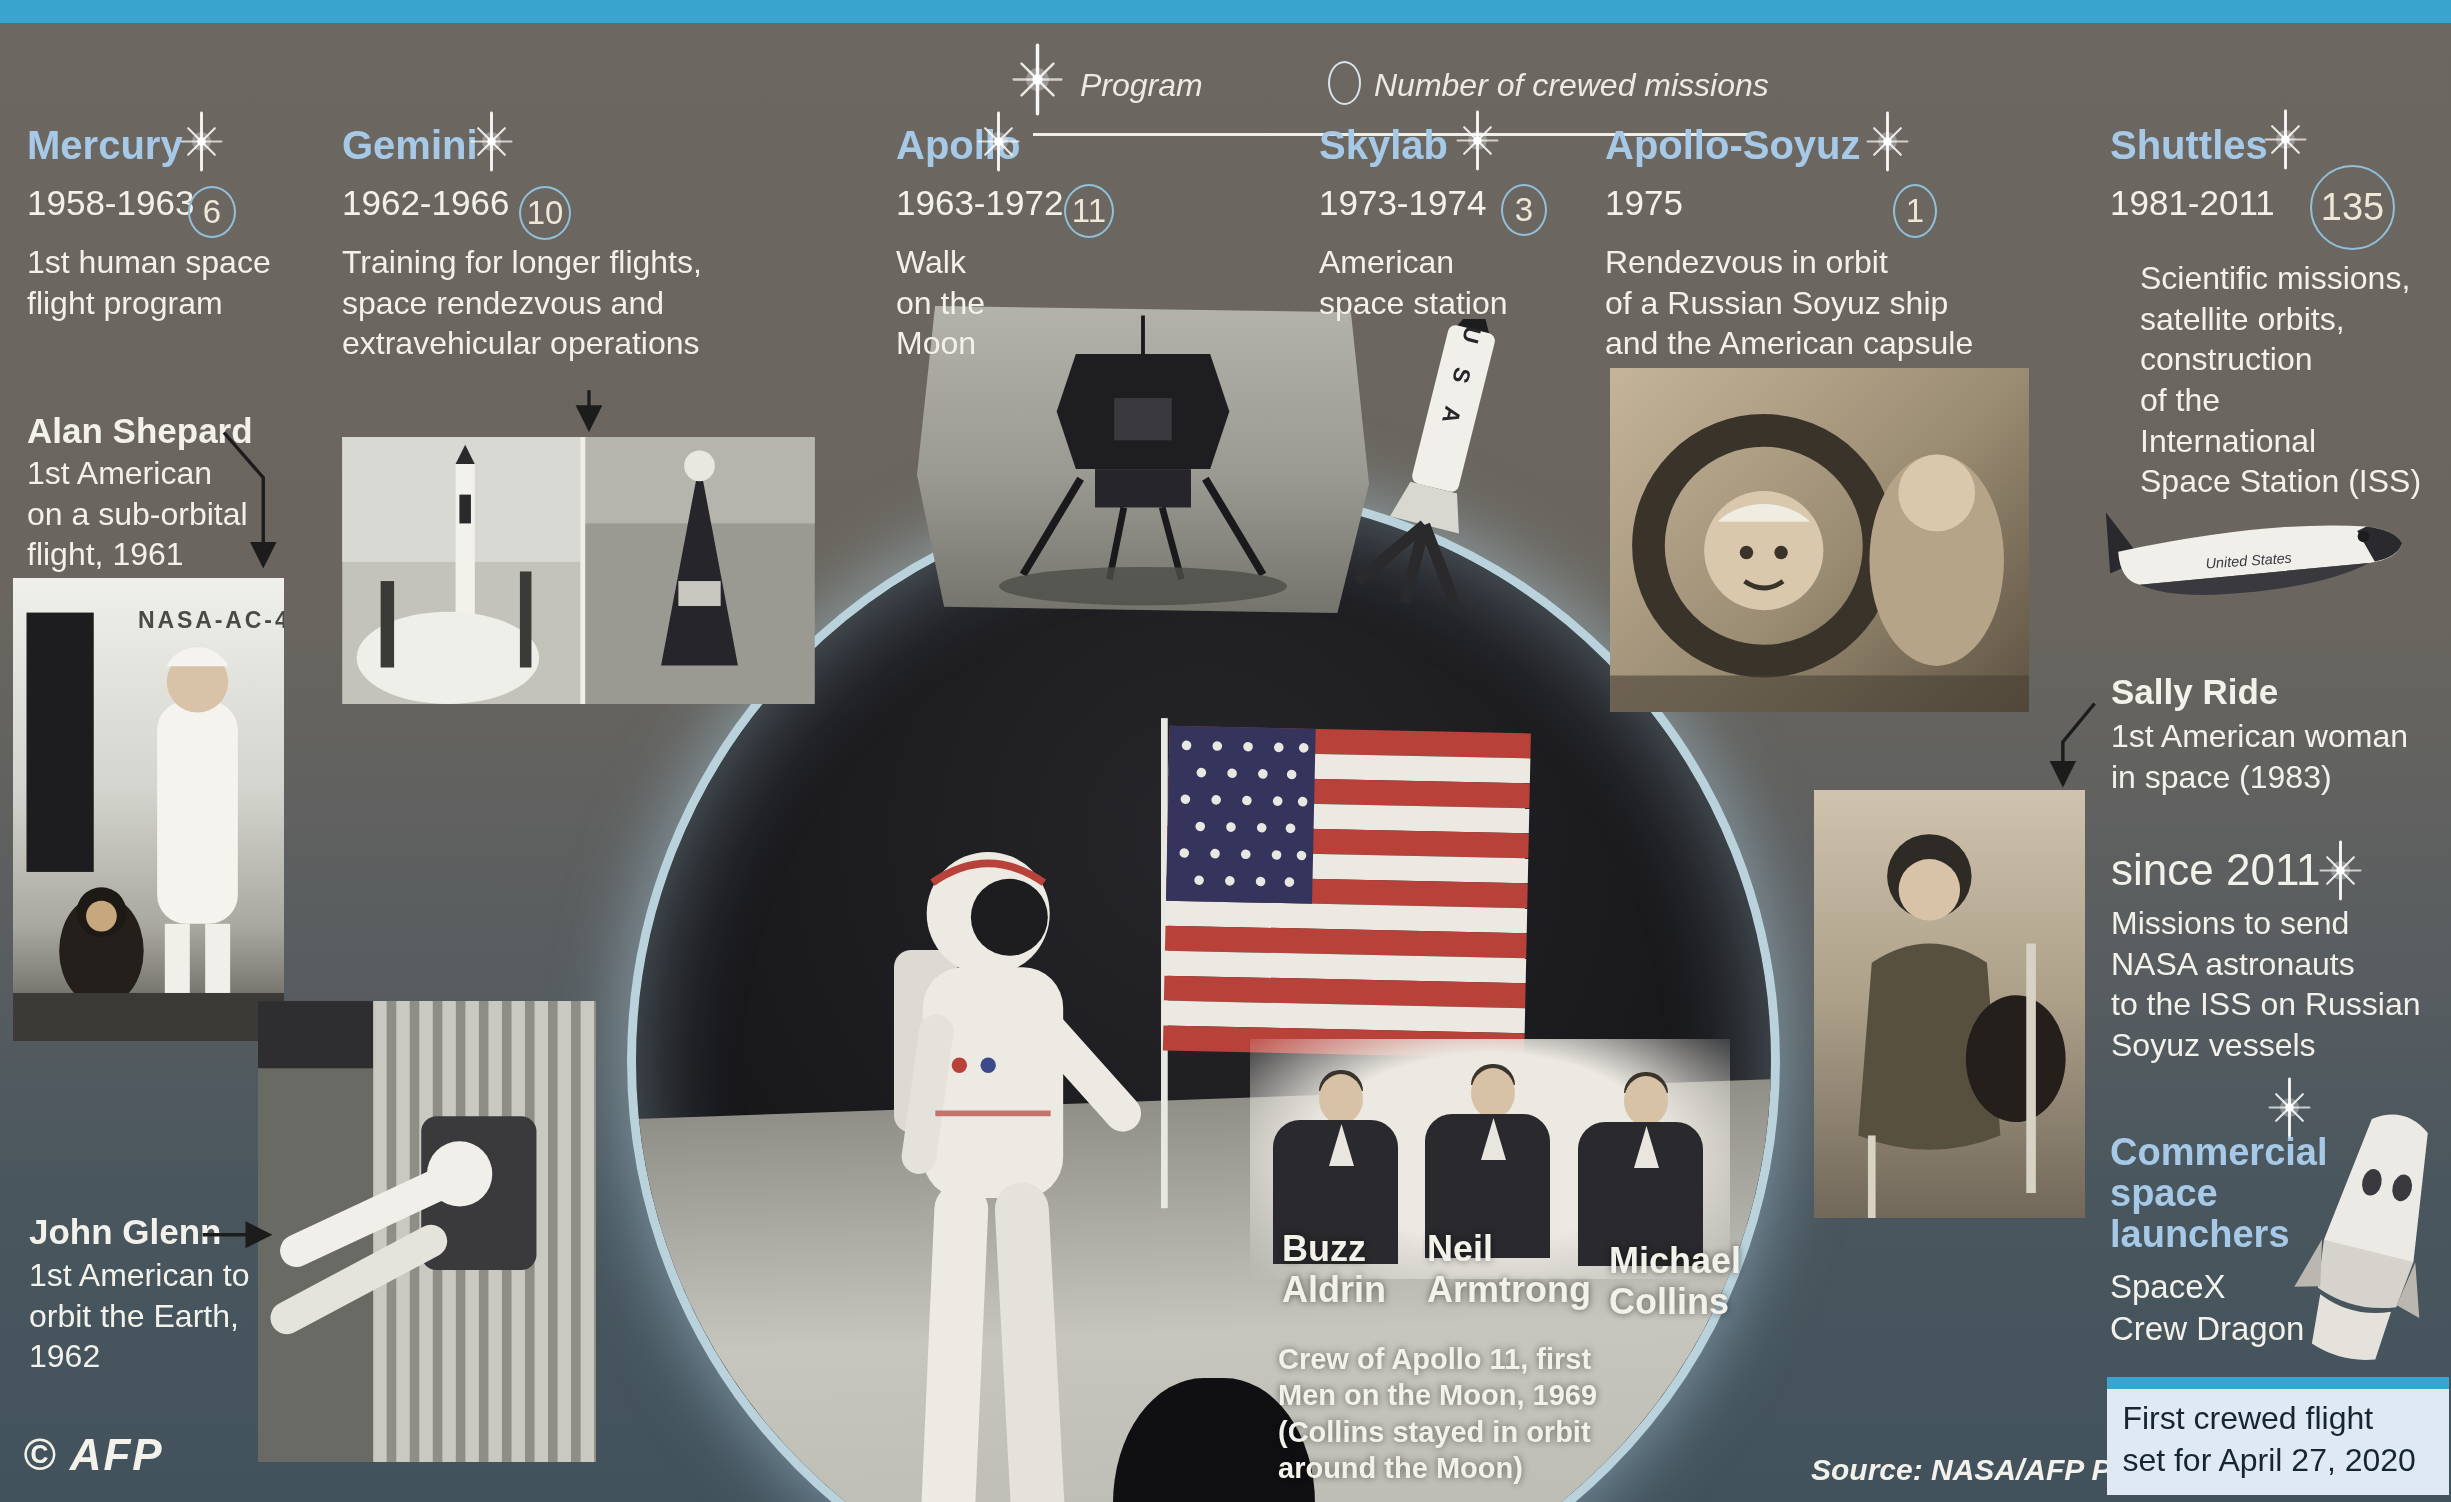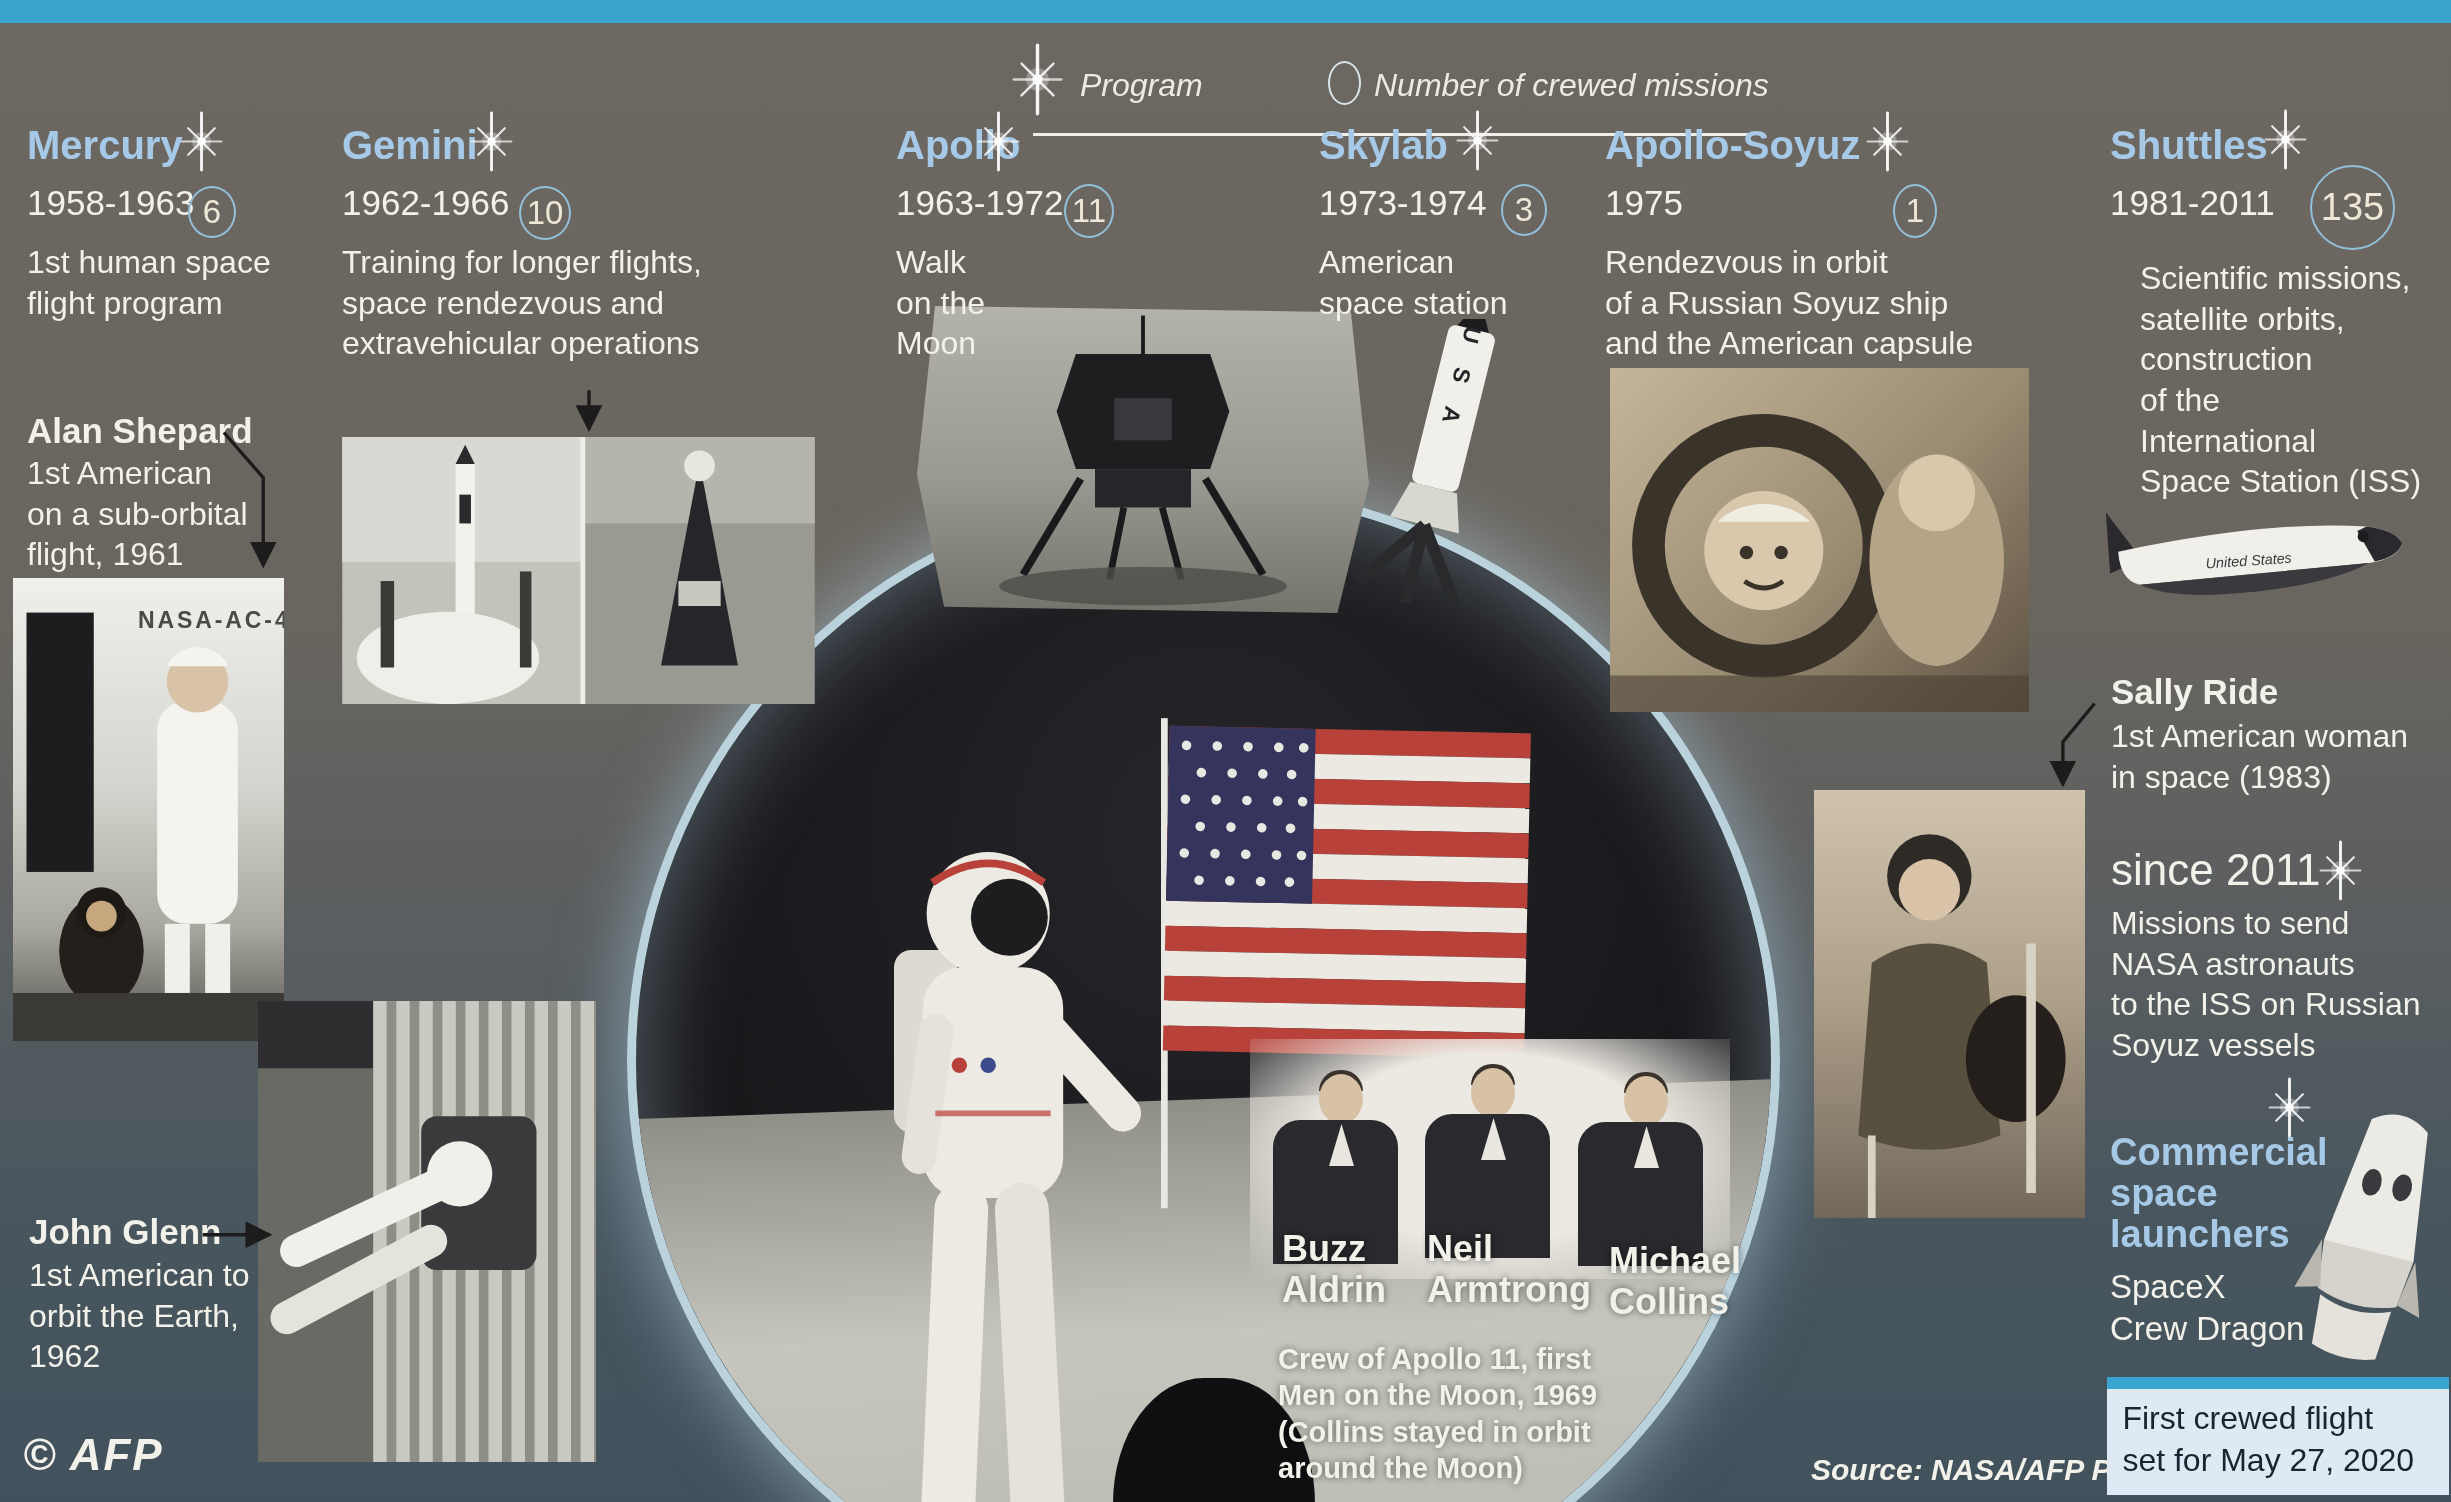--- a/index.html
+++ b/index.html
@@ -440,18 +440,18 @@
     <polyline points="2180,732 2147,772 2147,816" fill="none" stroke="#1c1c1c" stroke-width="3.5" marker-end="url(#ah)"></polyline>
   </svg>
 
   <div class="txt afp" style="left:23px;top:1430px;">© AFP</div>
   <div class="txt source" style="left:1811px;top:1453px;">Source: NASA/AFP Photos</div>
 
   <div class="notice-box">
     <div class="notice-bar"></div>
     <div class="notice-body">
       <div class="notice-text preline">First crewed flight
-set for May 27, 2020</div>
+set for April 27, 2020</div>
     </div>
   </div>
 
 </div>
 
 
 </body></html>

